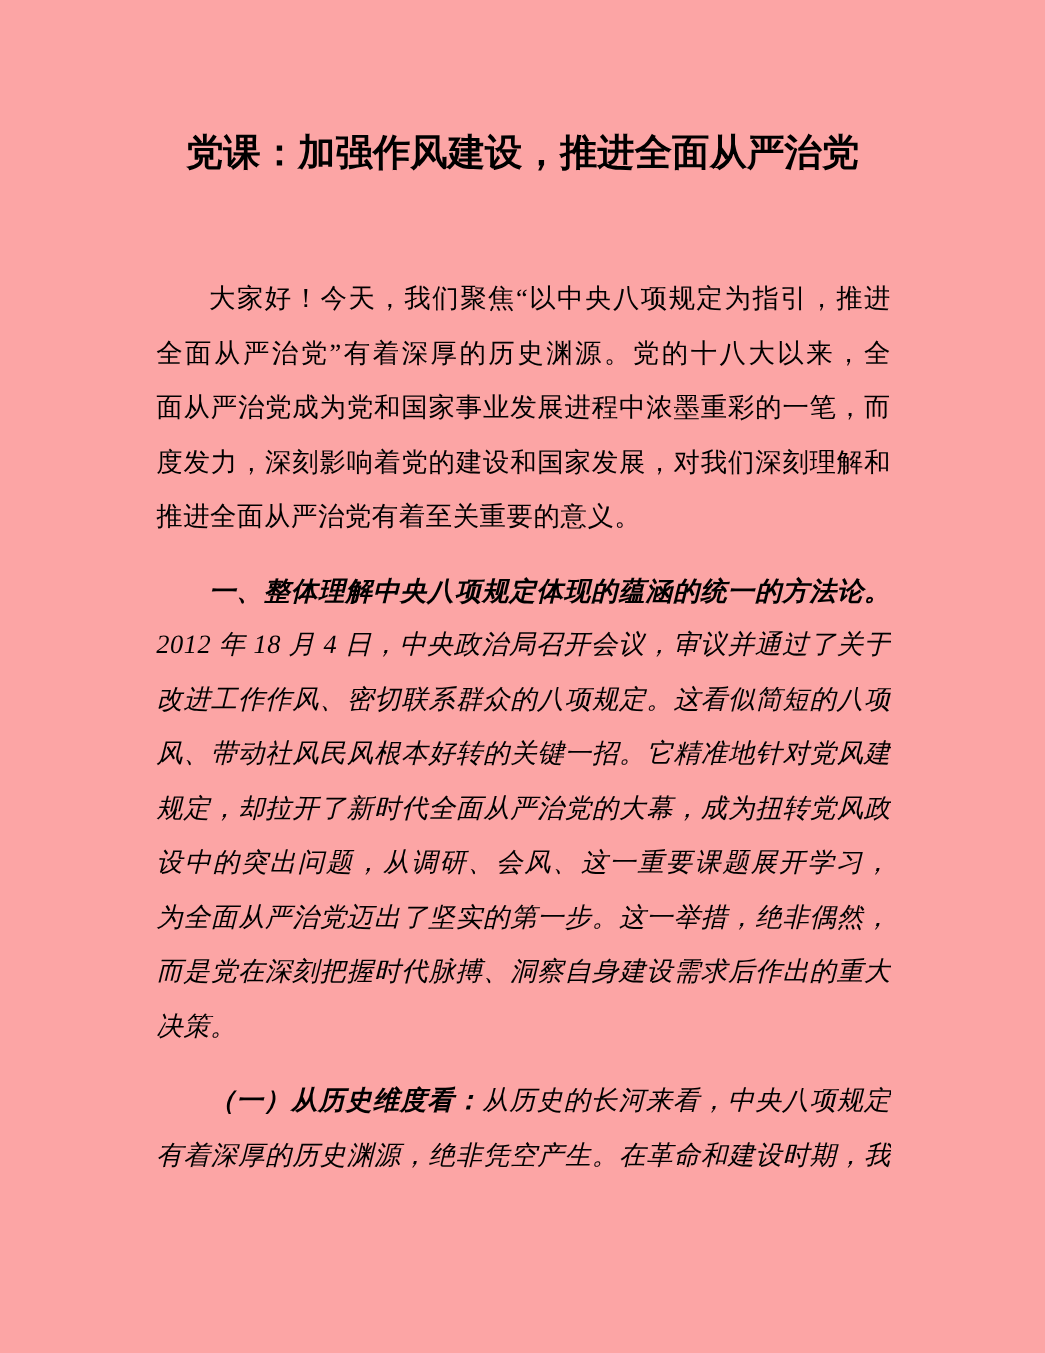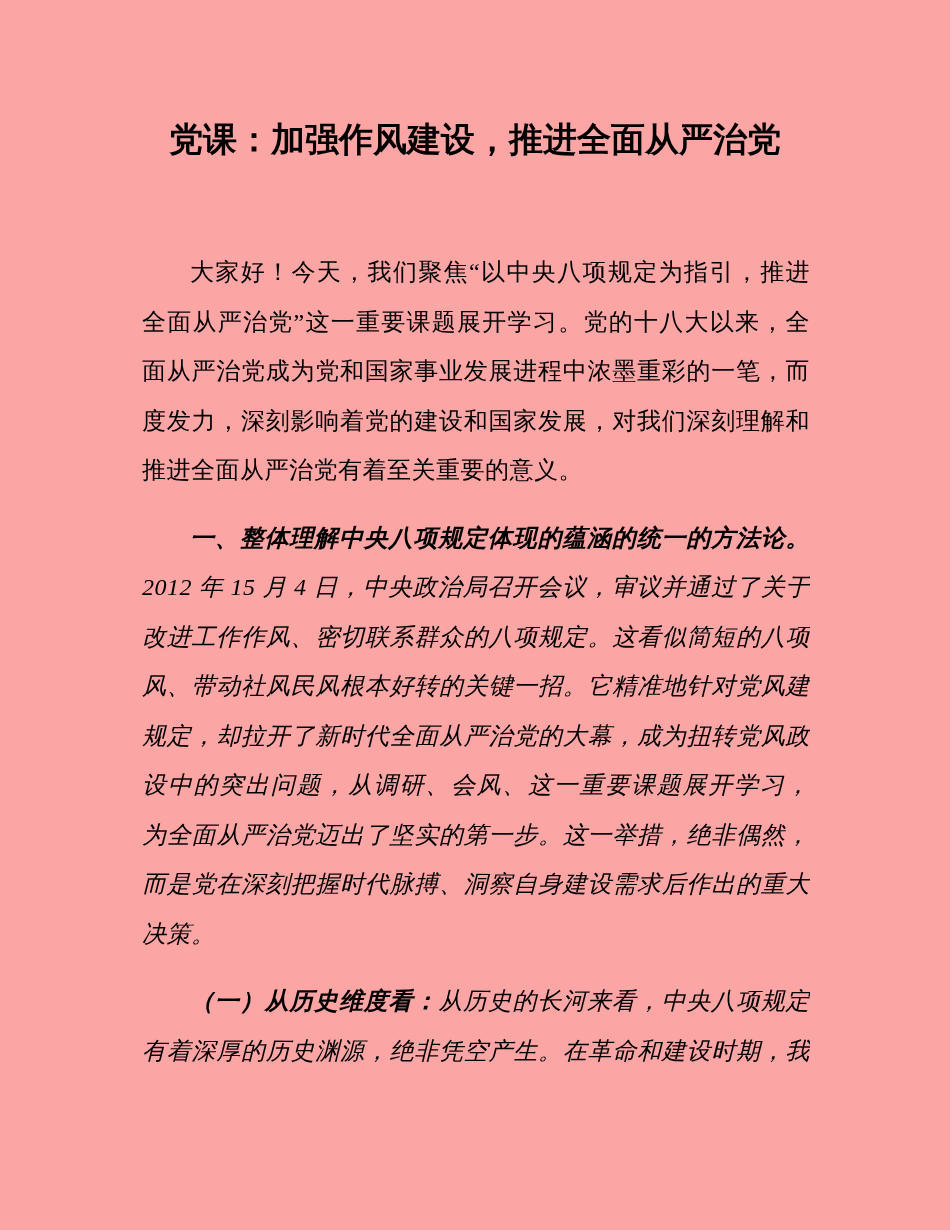--- a/index.html
+++ b/index.html
@@ -56,28 +56,28 @@
   }
 </style>
 </head>
 <body>
 
 <div class="page">
   <h1 class="doc-title">党课：加强作风建设，推进全面从严治党</h1>
   <div class="doc-body" id="doc-body">
       <div class="para">
         <div class="line indent"><span class="seg">大家好！今天，我们聚焦“以中央八项规定为指引，推进</span></div>
-        <div class="line"><span class="seg">全面从严治党”这一重要课题展开学习。党的十八大以来，全</span></div>
+        <div class="line"><span class="seg">全面从严治党”有着深厚的历史渊源。党的十八大以来，全</span></div>
         <div class="line"><span class="seg">面从严治党成为党和国家事业发展进程中浓墨重彩的一笔，而</span></div>
         <div class="line"><span class="seg">度发力，深刻影响着党的建设和国家发展，对我们深刻理解和</span></div>
         <div class="line last"><span class="seg">推进全面从严治党有着至关重要的意义。</span></div>
       </div>
       <div class="para">
         <div class="line indent"><span class="seg bold">一、整体理解中央八项规定体现的蕴涵的统一的方法论。</span></div>
-        <div class="line"><span class="seg">2012 年 15 月 4 日，中央政治局召开会议，审议并通过了关于</span></div>
+        <div class="line"><span class="seg">2012 年 18 月 4 日，中央政治局召开会议，审议并通过了关于</span></div>
         <div class="line"><span class="seg">改进工作作风、密切联系群众的八项规定。这看似简短的八项</span></div>
         <div class="line"><span class="seg">风、带动社风民风根本好转的关键一招。它精准地针对党风建</span></div>
         <div class="line"><span class="seg">规定，却拉开了新时代全面从严治党的大幕，成为扭转党风政</span></div>
         <div class="line"><span class="seg">设中的突出问题，从调研、会风、这一重要课题展开学习，</span></div>
         <div class="line"><span class="seg">为全面从严治党迈出了坚实的第一步。这一举措，绝非偶然，</span></div>
         <div class="line"><span class="seg">而是党在深刻把握时代脉搏、洞察自身建设需求后作出的重大</span></div>
         <div class="line last"><span class="seg">决策。</span></div>
       </div>
       <div class="para">
         <div class="line indent"><span class="seg bold">（一）从历史维度看：</span><span class="seg">从历史的长河来看，中央八项规定</span></div>

